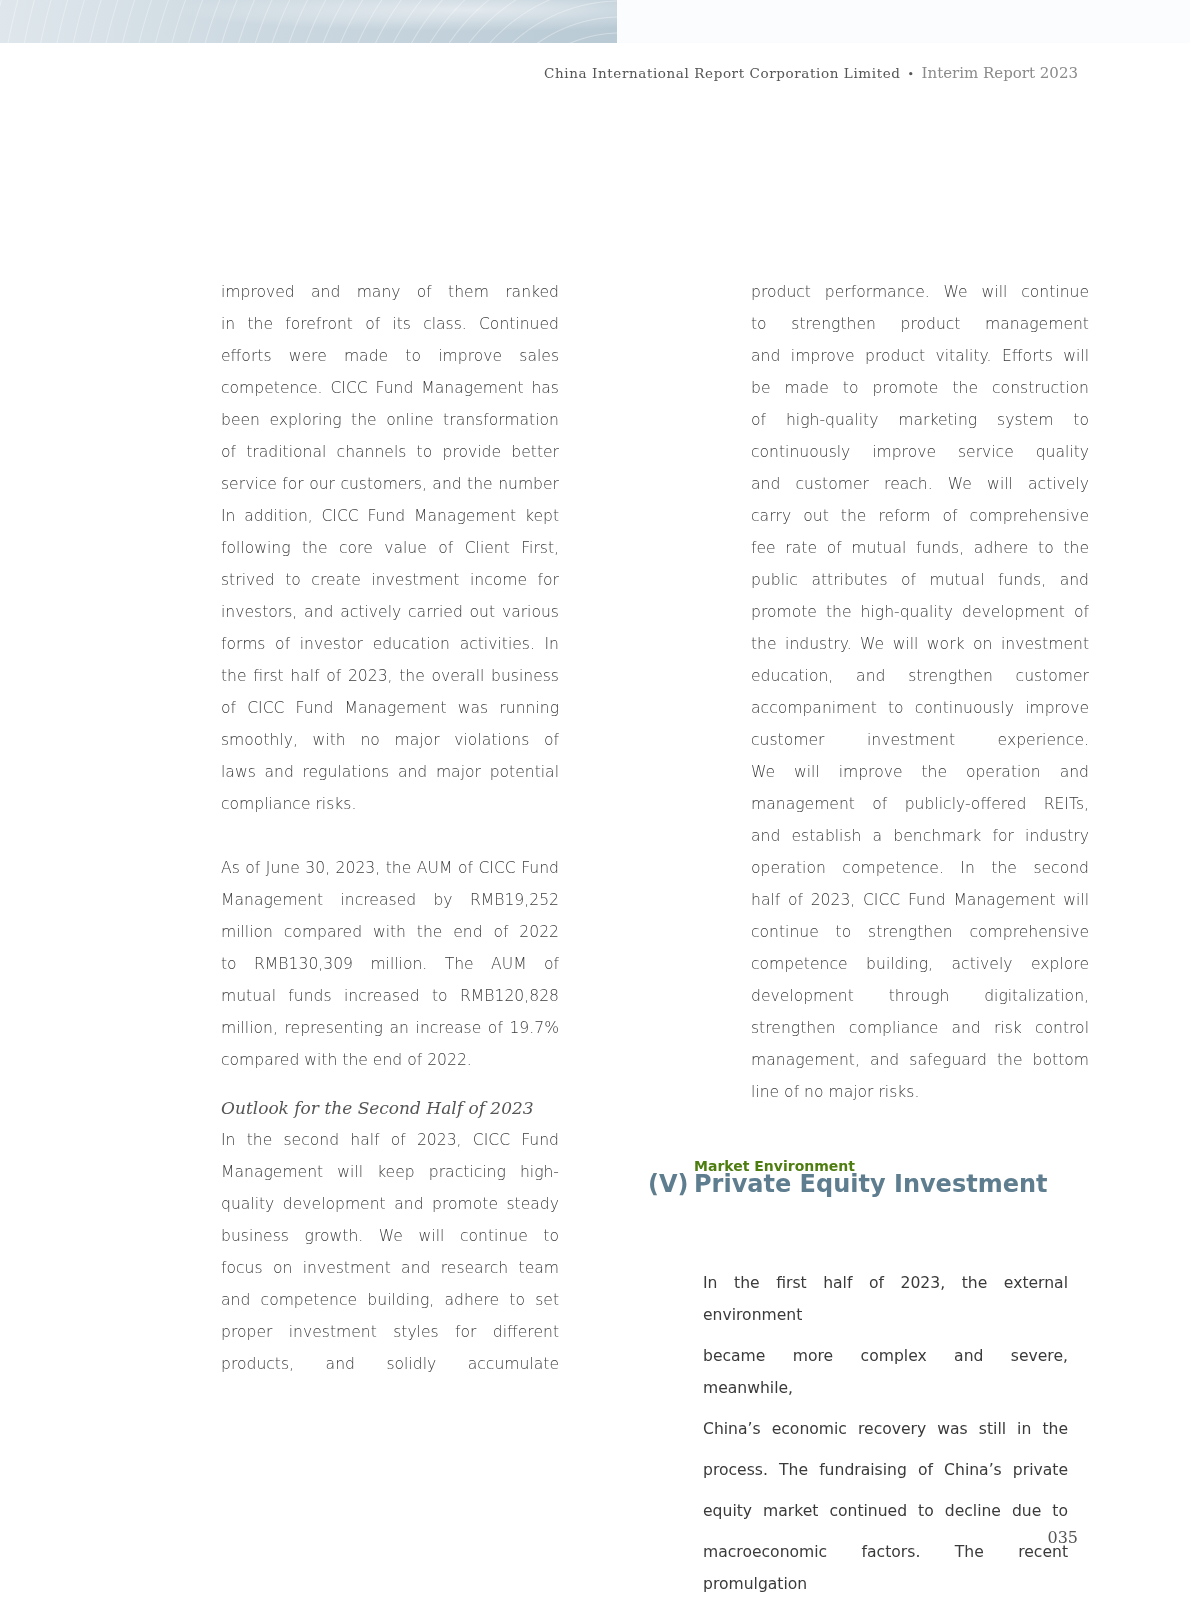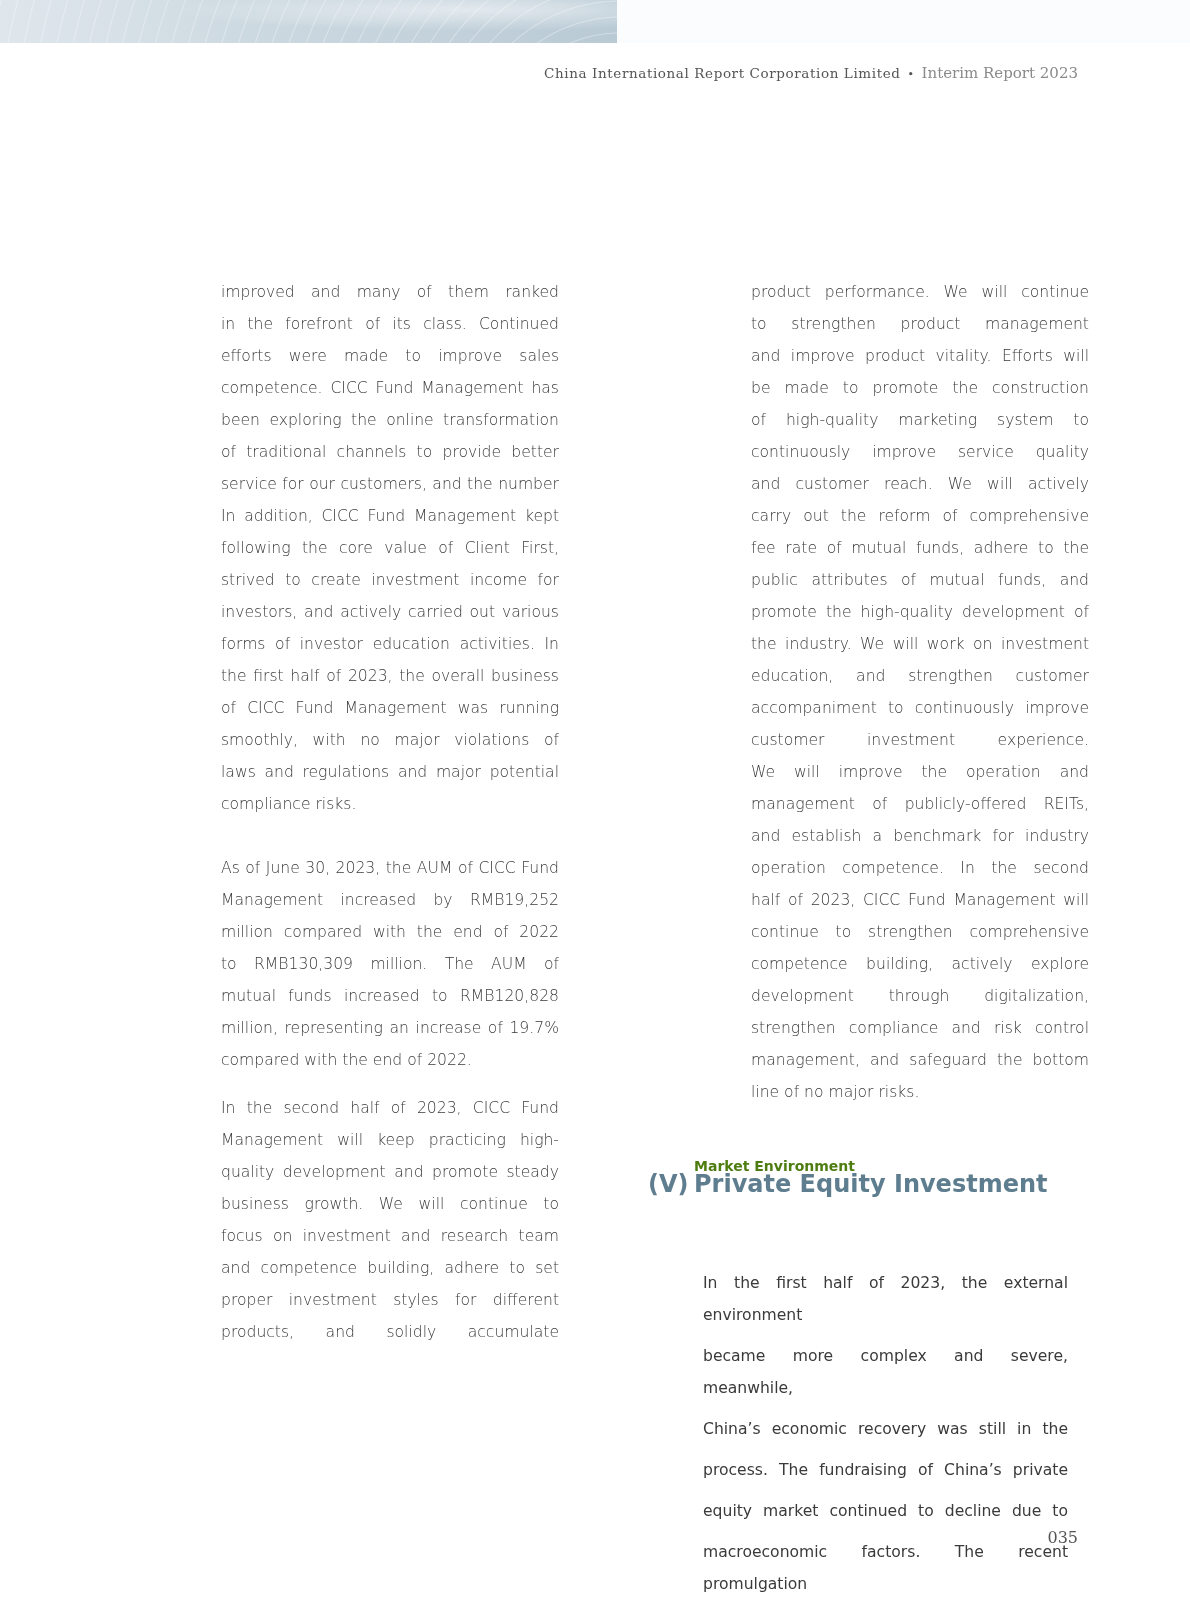--- a/index.html
+++ b/index.html
@@ -96,20 +96,21 @@
   <div>
     <p>As of June 30, 2023, the AUM of CICC Fund</p>
     <p>Management increased by RMB19,252</p>
     <p>million compared with the end of 2022</p>
     <p>to RMB130,309 million. The AUM of</p>
     <p>mutual funds increased to RMB120,828</p>
     <p>million, representing an increase of 19.7%</p>
     <p class="last">compared with the end of 2022.</p>
   </div>
   <div style="height:16px"></div>
+  <p class="subhead-italic">Outlook for the Second Half of 2023</p>
   <div>
     <p>In the second half of 2023, CICC Fund</p>
     <p>Management will keep practicing high-</p>
     <p>quality development and promote steady</p>
     <p>business growth. We will continue to</p>
     <p>focus on investment and research team</p>
     <p>and competence building, adhere to set</p>
     <p>proper investment styles for different</p>
     <p>products, and solidly accumulate</p>
   </div>

